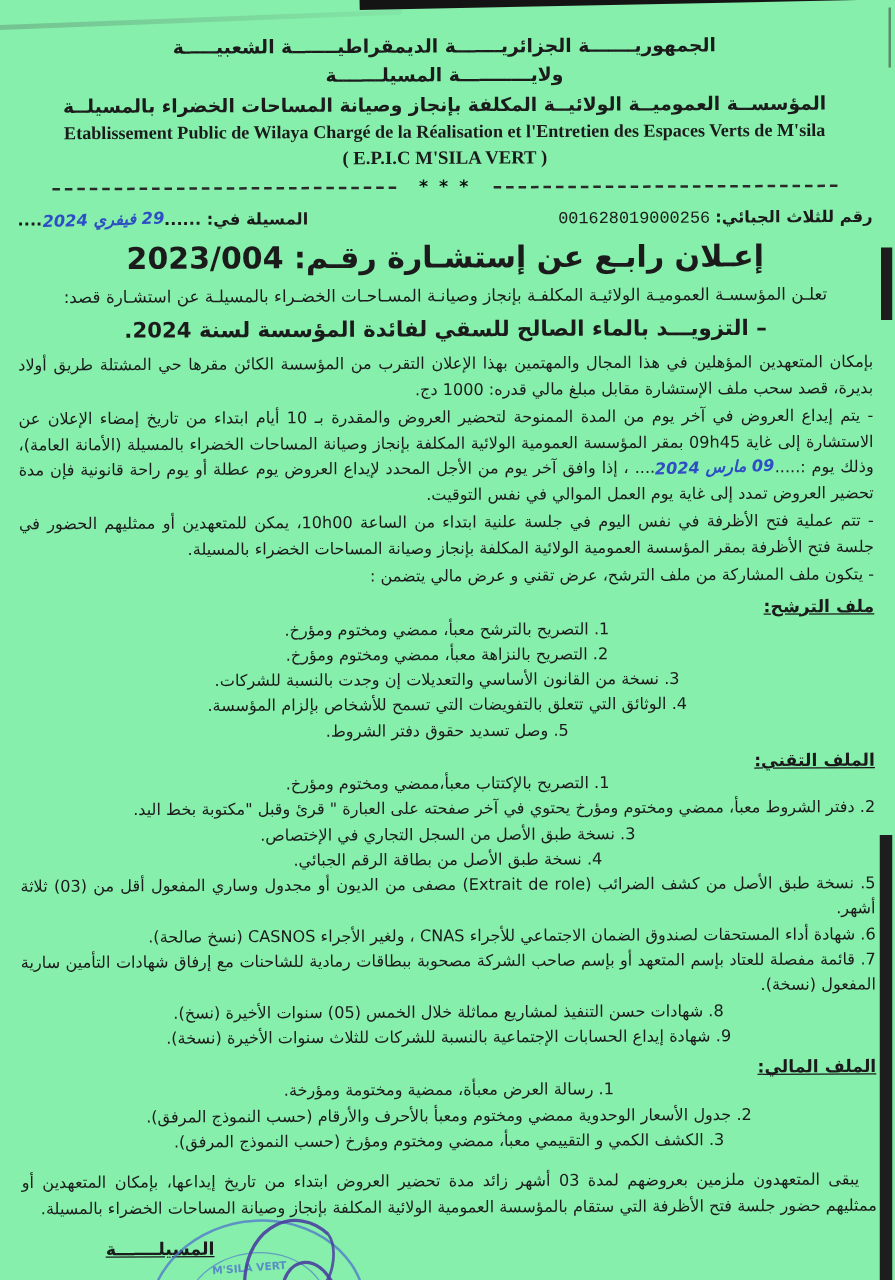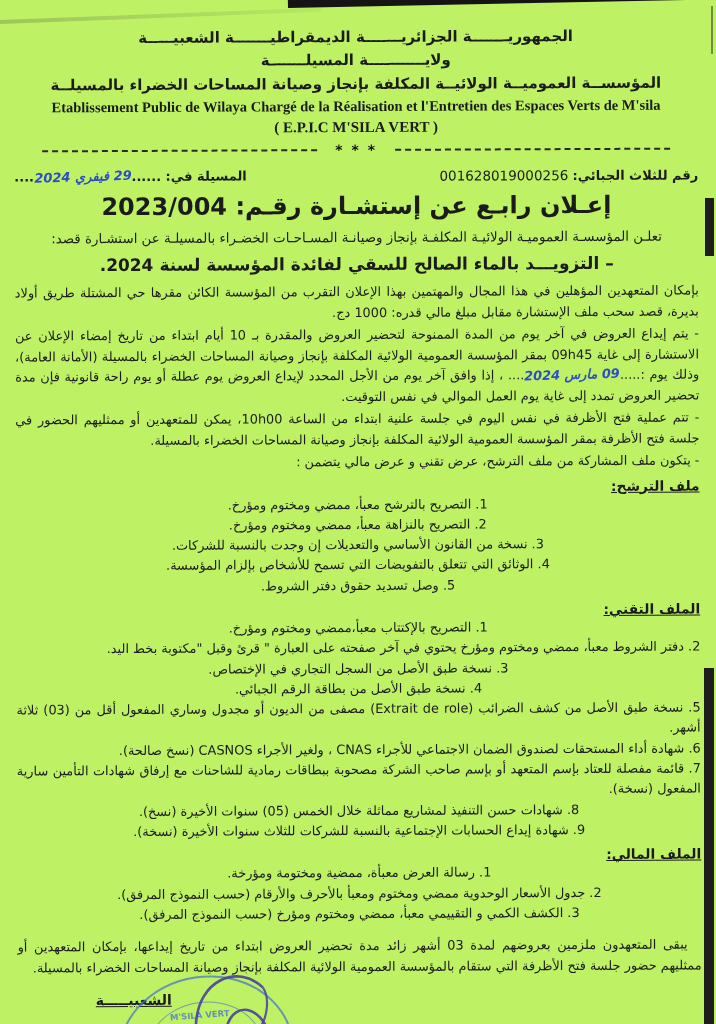--- a/index.html
+++ b/index.html
@@ -1,20 +1,20 @@
 <!DOCTYPE html>
 <html lang="ar" dir="rtl"><head>
 <meta charset="utf-8">
 <style>
   html,body{margin:0;padding:0;background:#e8e8e8;}
   .page{
     position:relative;
     width:716px;height:1024px;
     margin:0 auto;
-    background:#bef264;
+    background:#86efac;
     overflow:hidden;
     font-family:"DejaVu Sans","Liberation Sans",sans-serif;
     color:#1b1b1b;
     direction:rtl;
   }
   
   .scan-band-top{position:absolute;top:-9px;left:288px;width:460px;height:17px;background:#141414;transform:rotate(-1.15deg);transform-origin:left bottom;z-index:5;}
   .scan-shadow-topleft{position:absolute;top:14px;left:-8px;width:330px;height:4px;background:linear-gradient(to right,rgba(60,60,60,.25),rgba(60,60,60,.05));border-radius:3px;transform:rotate(-2.2deg);z-index:4;}
   .scan-bar-right-a{position:absolute;top:198px;right:2px;width:9px;height:58px;background:#1d1d1d;z-index:5;}
   .scan-bar-right-b{position:absolute;top:668px;right:2px;width:10px;height:356px;background:#1d1d1d;z-index:5;}
@@ -30,21 +30,21 @@
   .hdr-fr{direction:ltr;font-family:"Liberation Serif","DejaVu Serif",serif;font-weight:bold;font-size:14.5px;line-height:21px;}
   .hdr-epic{direction:ltr;font-family:"Liberation Serif","DejaVu Serif",serif;font-weight:bold;font-size:15px;line-height:21px;}
   .sep-row{display:flex;align-items:center;gap:18px;margin:4px 28px 2px 28px;}
   .sep-dash{flex:1;border-top:2px dashed #2a2a2a;height:0;}
   .sep-stars{font-weight:bold;font-size:14px;letter-spacing:2px;color:#111;}
 
   
   .meta{display:flex;justify-content:space-between;align-items:flex-start;margin-top:10px;font-size:13px;}
   .meta-right{white-space:nowrap;}
   .meta-label{font-weight:bold;}
-  .meta-tax{direction:ltr;display:inline-block;font-size:13.5px;}
+  .meta-tax{direction:ltr;display:inline-block;font-size:13.5px;font-family:Liberation Mono, monospace;}
   .meta-left{white-space:nowrap;font-weight:bold;}
   .handwrite{
     color:#2d4ec4;
     font-weight:bold;
     font-style:italic;
     display:inline-block;
     transform:rotate(-1.5deg);
     letter-spacing:1px;
   }
 
@@ -134,21 +134,21 @@
     <div class="item">9. شهادة إيداع الحسابات الإجتماعية بالنسبة للشركات للثلاث سنوات الأخيرة (نسخة).</div>
 
     <div class="sec-h">الملف المالي:</div>
     <div class="item">1. رسالة العرض معبأة، ممضية ومختومة ومؤرخة.</div>
     <div class="item">2. جدول الأسعار الوحدوية ممضي ومختوم ومعبأ بالأحرف والأرقام (حسب النموذج المرفق).</div>
     <div class="item">3. الكشف الكمي و التقييمي معبأ، ممضي ومختوم ومؤرخ (حسب النموذج المرفق).</div>
 
     <div class="closing">يبقى المتعهدون ملزمين بعروضهم لمدة 03 أشهر زائد مدة تحضير العروض ابتداء من تاريخ إيداعها، بإمكان المتعهدين أو ممثليهم حضور جلسة فتح الأظرفة التي ستقام بالمؤسسة العمومية الولائية المكلفة بإنجاز وصيانة المساحات الخضراء بالمسيلة.</div>
 
     <div class="sig-zone">
-      <div class="director-print">الشعبيـــــة</div>
+      <div class="director-print">المسيلـــــــة</div>
 
       <div class="stamp">
         <div class="stamp-inner"></div>
         <div class="stamp-fr">M'SILA VERT</div>
 
       </div>
 
       <svg class="sig-svg" width="160" height="160" viewBox="0 0 160 160">
         <path d="M 95 18 C 70 -6 30 10 28 55 C 26 95 52 128 80 122 C 108 116 112 70 92 48 C 76 31 56 44 58 70 C 60 92 74 108 88 104" fill="none" stroke="#4a3f9f" stroke-width="2.6" opacity="0.9"></path>
         <path d="M 95 18 C 102 28 100 50 90 60" fill="none" stroke="#4a3f9f" stroke-width="2.2" opacity="0.85"></path>

